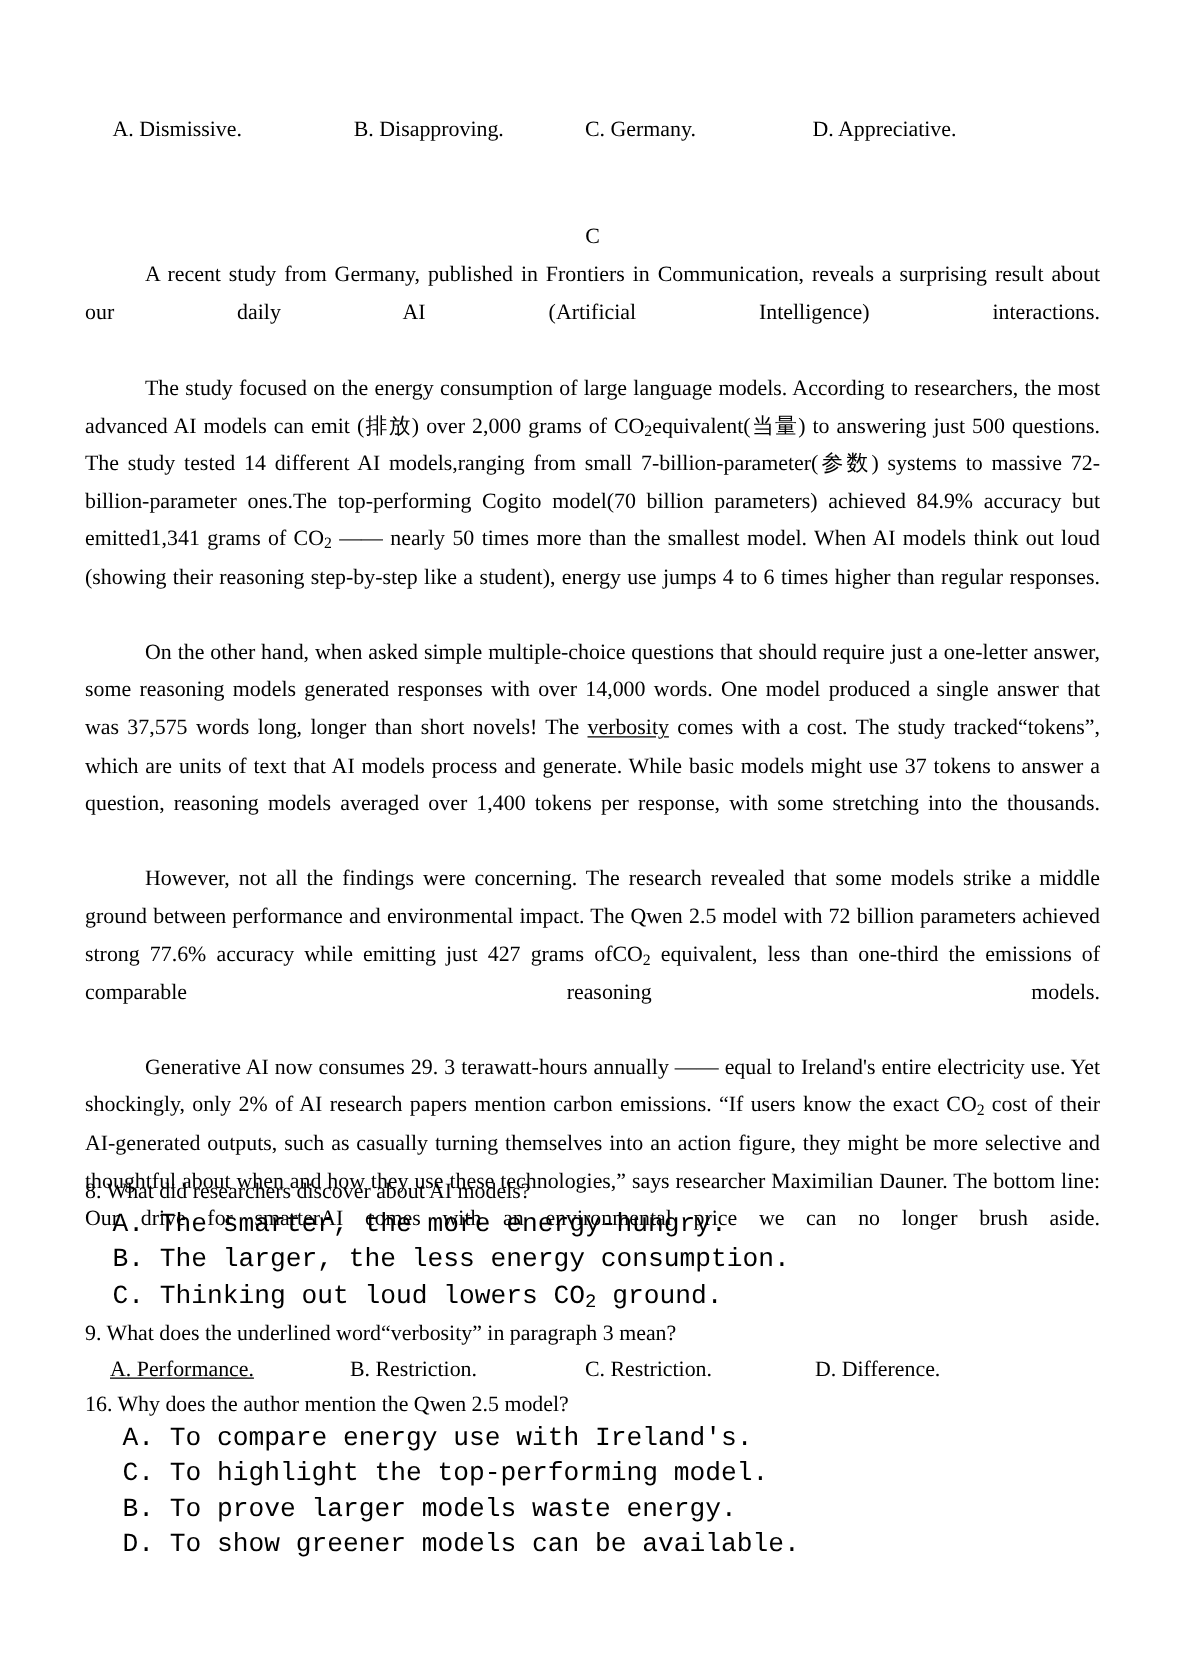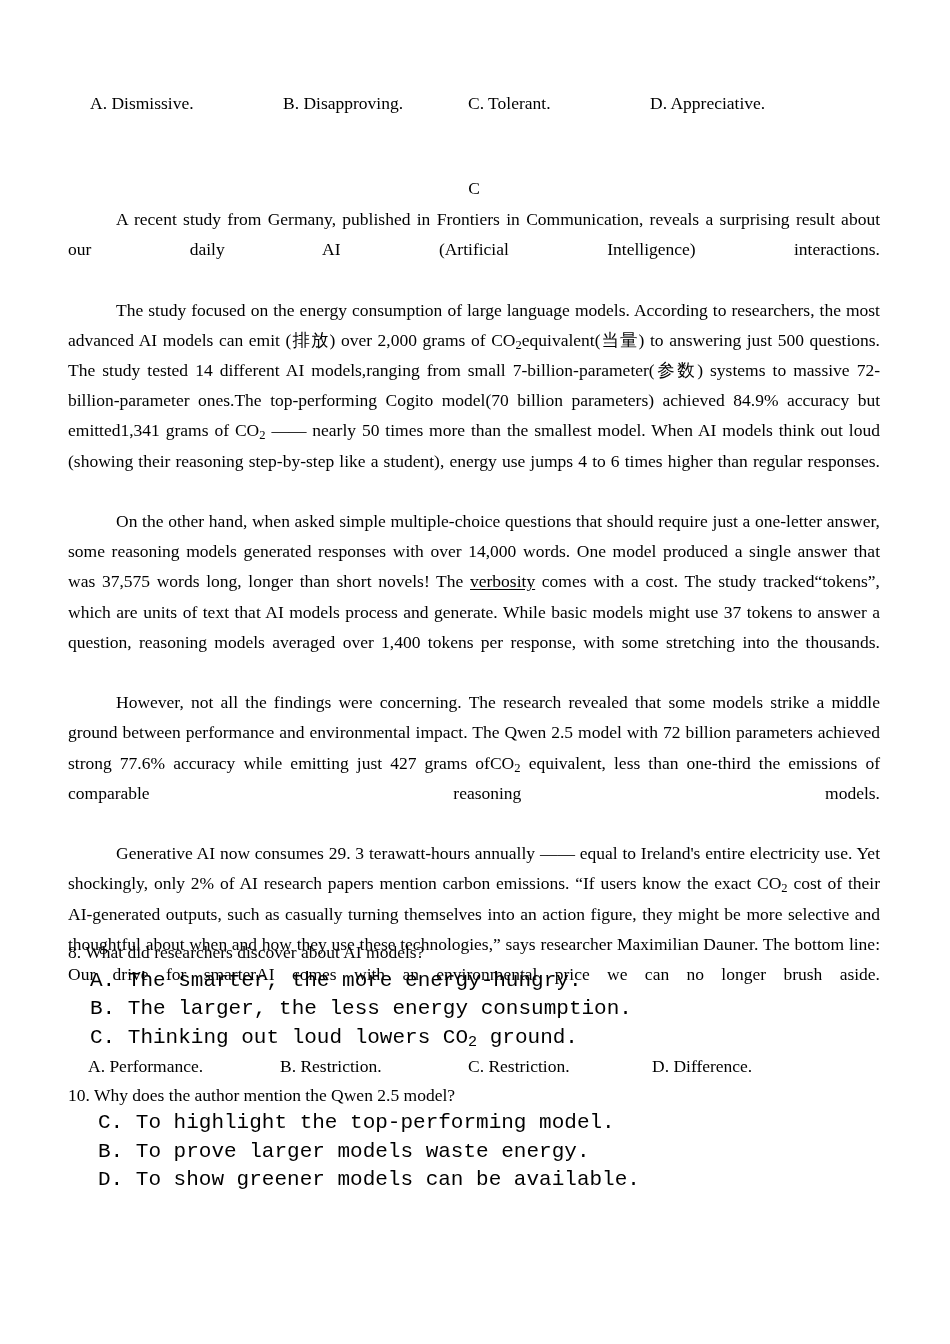--- a/index.html
+++ b/index.html
@@ -110,44 +110,46 @@
   }
 </style>
 </head>
 <body>
 
 <div class="page">
 
   <div class="col opt-row" style="top:88px;" id="top-options">
       <span class="opt" style="left: 22px;">A. Dismissive.</span>
       <span class="opt" style="left: 215px;">B. Disapproving.</span>
-      <span class="opt" style="left: 400px;">C. Tolerant.</span>
+      <span class="opt" style="left: 400px;">C. Germany.</span>
       <span class="opt" style="left: 582px;">D. Appreciative.</span>
     </div>
 
   <div class="col section-letter" style="top:173px;">C</div>
 
   <div class="col" style="top:204px;" id="passage-body">
       <p class="para"><span>A recent study from Germany, published in Frontiers in Communication, reveals a surprising result about our daily AI (Artificial Intelligence) interactions.</span></p>
       <p class="para"><span>The study focused on the energy consumption of large language models. According to researchers, the most advanced AI models can emit (排放) over 2,000 grams of CO</span><sub>2</sub><span>equivalent(当量) to answering just 500 questions. The study tested 14 different AI models,ranging from small 7-billion-parameter(参数) systems to massive 72-billion-parameter ones.The top-performing Cogito model(70 billion parameters) achieved 84.9% accuracy but emitted1,341 grams of CO</span><sub>2</sub><span> —— nearly 50 times more than the smallest model. When AI models think out loud (showing their reasoning step-by-step like a student), energy use jumps 4 to 6 times higher than regular responses.</span></p>
       <p class="para"><span>On the other hand, when asked simple multiple-choice questions that should require just a one-letter answer, some reasoning models generated responses with over 14,000 words. One model produced a single answer that was 37,575 words long, longer than short novels! The </span><u class="term">verbosity</u><span> comes with a cost. The study tracked“tokens”, which are units of text that AI models process and generate. While basic models might use 37 tokens to answer a question, reasoning models averaged over 1,400 tokens per response, with some stretching into the thousands.</span></p>
       <p class="para"><span>However, not all the findings were concerning. The research revealed that some models strike a middle ground between performance and environmental impact. The Qwen 2.5 model with 72 billion parameters achieved strong 77.6% accuracy while emitting just 427 grams ofCO</span><sub>2</sub><span> equivalent, less than one-third the emissions of comparable reasoning models.</span></p>
       <p class="para"><span>Generative AI now consumes 29. 3 terawatt-hours annually —— equal to Ireland's entire electricity use. Yet shockingly, only 2% of AI research papers mention carbon emissions. “If users know the exact CO</span><sub>2</sub><span> cost of their AI-generated outputs, such as casually turning themselves into an action figure, they might be more selective and thoughtful about when and how they use these technologies,” says researcher Maximilian Dauner. The bottom line: Our drive for smarterAI comes with an environmental price we can no longer brush aside.</span></p>
     </div>
 
   <div class="col" style="top:938px;" id="questions-block">
       <div class="q-stem">8. What did researchers discover about AI models?</div>
       <div class="q-choice indent-a"><span>A. The smarter, the more energy-hungry.</span></div>
       <div class="q-choice indent-a"><span>B. The larger, the less energy consumption.</span></div>
       <div class="q-choice indent-a"><span>C. Thinking out loud lowers CO</span><sub>2</sub><span> ground.</span></div>
+      <div class="q-stem">9. What does the underlined word“verbosity” in paragraph 3 mean?</div>
       <div class="inline-opts">
-        <span class="opt" style="left: 20px;">A. Performance.</span>
+        <span class="opt" style="left: 20px; text-decoration: underline;">A. Performance.</span>
         <span class="opt" style="left: 212px;">B. Restriction.</span>
         <span class="opt" style="left: 400px;">C. Restriction.</span>
         <span class="opt" style="left: 584px;">D. Difference.</span>
       </div>
-      <div class="q-stem">10. Why does the author mention the Qwen 2.5 model?</div>
+      <div class="q-stem">16. Why does the author mention the Qwen 2.5 model?</div>
+      <div class="q-choice indent-b"><span>A. To compare energy use with Ireland's.</span></div>
       <div class="q-choice indent-b"><span>C. To highlight the top-performing model.</span></div>
       <div class="q-choice indent-b"><span>B. To prove larger models waste energy.</span></div>
       <div class="q-choice indent-b"><span>D. To show greener models can be available.</span></div>
     </div>
 
 </div>
 
 </body></html>

